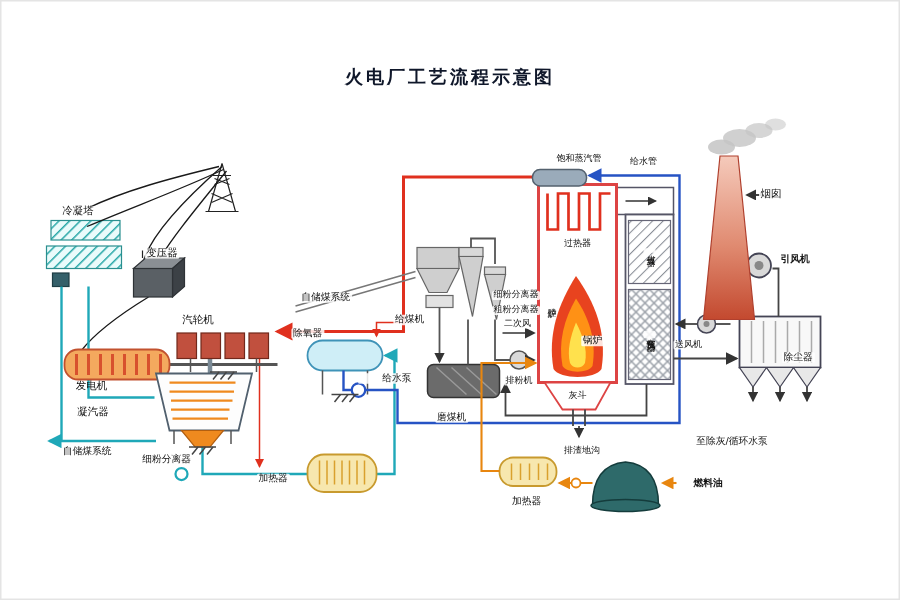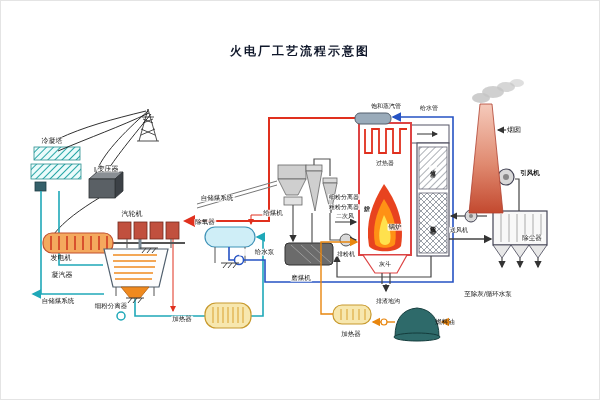--- a/index.html
+++ b/index.html
@@ -263,14 +263,14 @@
     <span class="lbl v bg" style="left: 432px; top: 166px; font-size: 6px;">省煤器</span>
     <span class="lbl v bg" style="left: 432px; top: 222px; font-size: 6px;">空气预热器</span>
     <span class="lbl bg" style="left: 384px; top: 263px; font-size: 6px;">灰斗</span>
     <span class="lbl bg" style="left: 513px; top: 129px; font-size: 7px;">烟囱</span>
     <span class="lbl bg" style="left: 529px; top: 172px; font-size: 6.5px; font-weight: bold;">引风机</span>
     <span class="lbl bg" style="left: 458px; top: 229px; font-size: 6px;">送风机</span>
     <span class="lbl bg" style="left: 531px; top: 237px; font-size: 6.5px;">除尘器</span>
     <span class="lbl bg" style="left: 487px; top: 293px; font-size: 6.5px;">至除灰/循环水泵</span>
     <span class="lbl bg" style="left: 387px; top: 300px; font-size: 6px;">排渣地沟</span>
     <span class="lbl" style="left: 350px; top: 333px; font-size: 6.5px;">加热器</span>
-    <span class="lbl" style="left: 444px; top: 321px; font-size: 6.5px;">燃料油</span>
+    <span class="lbl" style="left: 471px; top: 321px; font-size: 6.5px; font-weight: bold;">燃料油</span>
   </div>
 
 </body></html>

